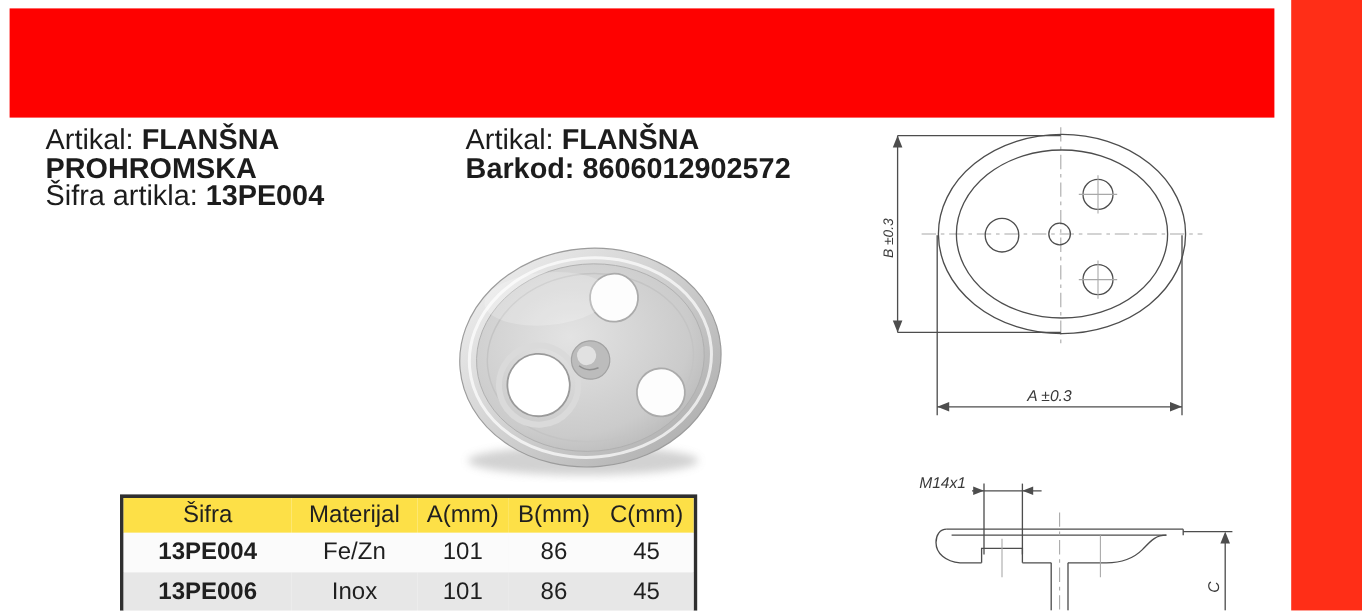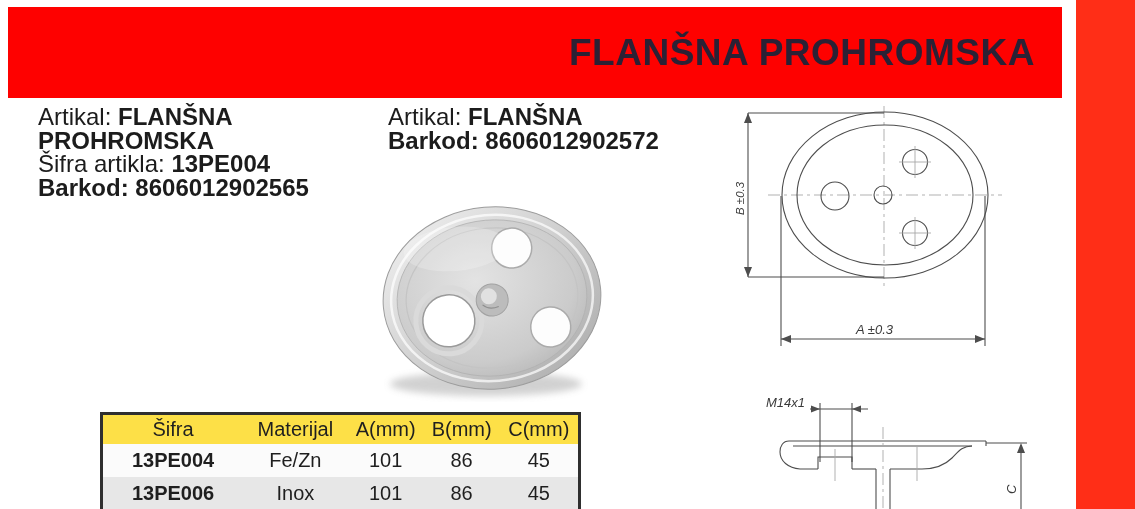--- a/index.html
+++ b/index.html
@@ -35,32 +35,30 @@
   .photo-svg{position:absolute;left:378px;top:202px;}
   .draw-svg{position:absolute;left:0;top:0;}
   .dim-label{font-family:"Liberation Sans",sans-serif;font-style:italic;fill:#3a3a3a;}
 </style>
 </head>
 <body>
 
 <div class="page">
 
   <div class="banner">
-    <div class="banner-line">FLANŠNA PROHROMSKA</div>
   </div>
 
   <div class="sidebar">
     
   </div>
 
   <div class="info left">
     <div><span>Artikal:</span> <b>FLANŠNA</b></div>
     <div><b>PROHROMSKA</b></div>
     <div><span>Šifra artikla:</span> <b>13PE004</b></div>
-    <div><b><span>Barkod:</span> <span>8606012902565</span></b></div>
   </div>
 
   <div class="info mid">
     <div><span>Artikal:</span> <b>FLANŠNA</b></div>
     <div><b><span>Barkod:</span> <span>8606012902572</span></b></div>
   </div>
 
   <svg class="photo-svg" width="232" height="200" viewBox="0 0 232 200">
     <defs>
       <linearGradient id="gRim" x1="0" y1="0" x2="1" y2="1">

